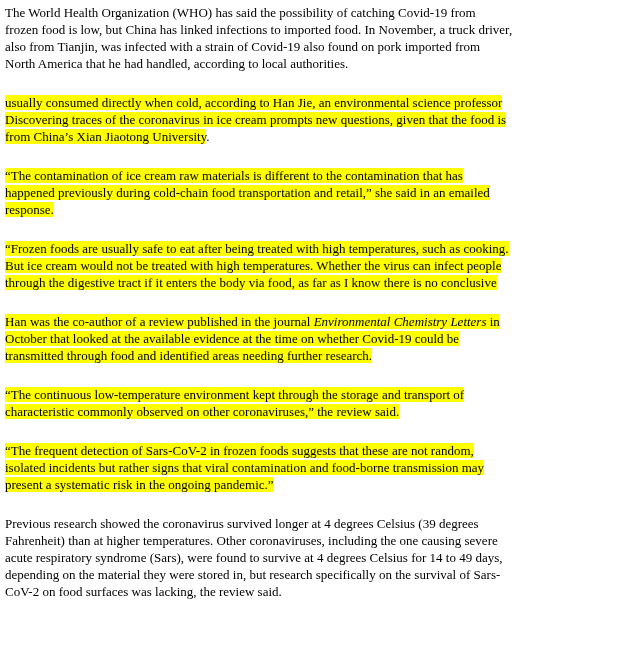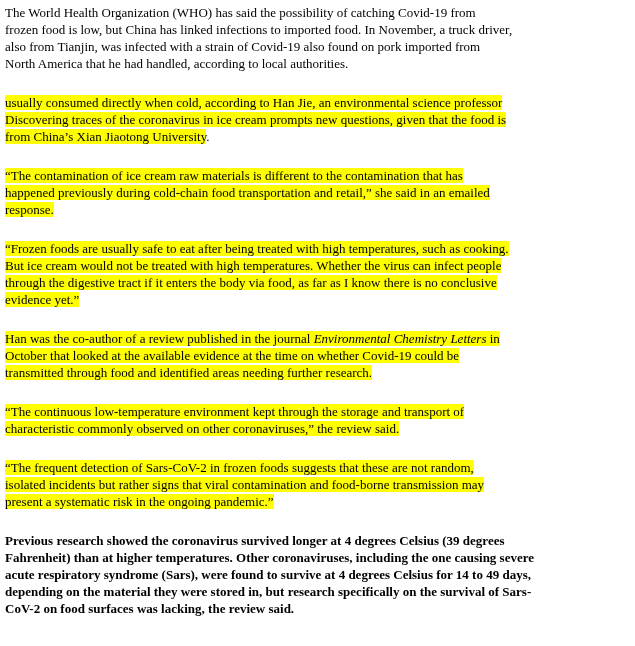--- a/index.html
+++ b/index.html
@@ -10,21 +10,21 @@
     overflow: hidden;
   }
   main {
     padding: 4px 5px 0 5px;
     font-family: "Liberation Serif", serif;
     font-size: 13px;
     line-height: 17px;
     color: #000000;
   }
   p { margin: 0 0 22px 0; }
-  p:last-child { margin-bottom: 16px; font-weight: bold; }
+  p:last-child { margin-bottom: 16px; }
   .line { display: block; white-space: pre; }
   mark.hl {
     background: var(--hl-color, #ffff00);
     color: inherit;
     padding: 0;
   }
   .it { font-style: italic; margin-top: 26px; }
 </style>
 </head>
 <body style="background: rgb(255, 255, 255);">
@@ -43,21 +43,20 @@
     </p>
     <p>
       <span class="line"><mark class="hl">“The contamination of ice cream raw materials is different to the contamination that has</mark></span>
       <span class="line"><mark class="hl">happened previously during cold-chain food transportation and retail,” she said in an emailed</mark></span>
       <span class="line"><mark class="hl">response.</mark></span>
     </p>
     <p>
       <span class="line"><mark class="hl">“Frozen foods are usually safe to eat after being treated with high temperatures, such as cooking.</mark></span>
       <span class="line"><mark class="hl">But ice cream would not be treated with high temperatures. Whether the virus can infect people</mark></span>
       <span class="line"><mark class="hl">through the digestive tract if it enters the body via food, as far as I know there is no conclusive</mark></span>
-      <span class="line"><mark class="hl">evidence yet.”</mark></span>
     </p>
     <p>
       <span class="line"><mark class="hl">Han was the co-author of a review published in the journal </mark><mark class="hl it">Environmental Chemistry Letters</mark><mark class="hl"> in</mark></span>
       <span class="line"><mark class="hl">October that looked at the available evidence at the time on whether Covid-19 could be</mark></span>
       <span class="line"><mark class="hl">transmitted through food and identified areas needing further research.</mark></span>
     </p>
     <p>
       <span class="line"><mark class="hl">“The continuous low-temperature environment kept through the storage and transport of</mark></span>
       <span class="line"><mark class="hl">characteristic commonly observed on other coronaviruses,” the review said.</mark></span>
     </p>

